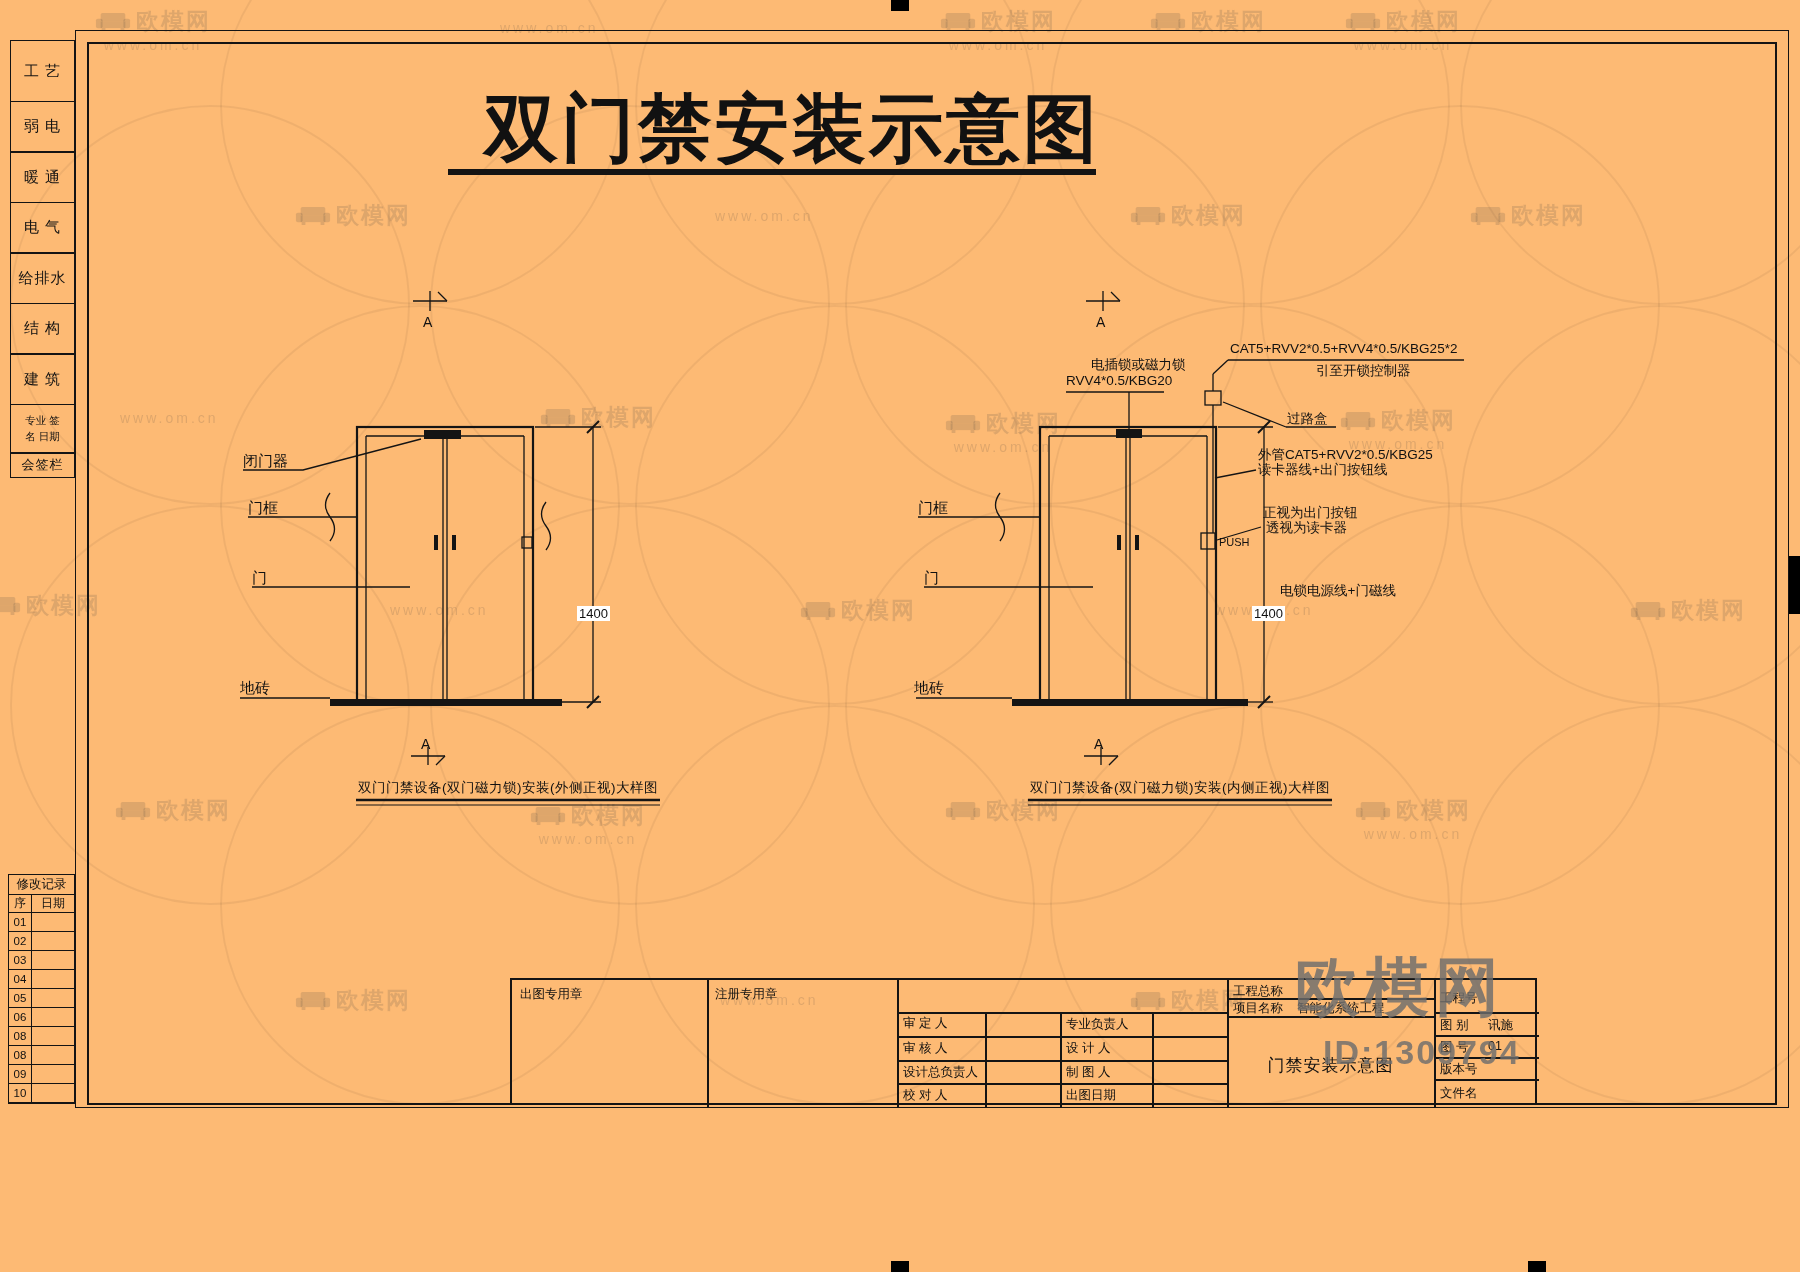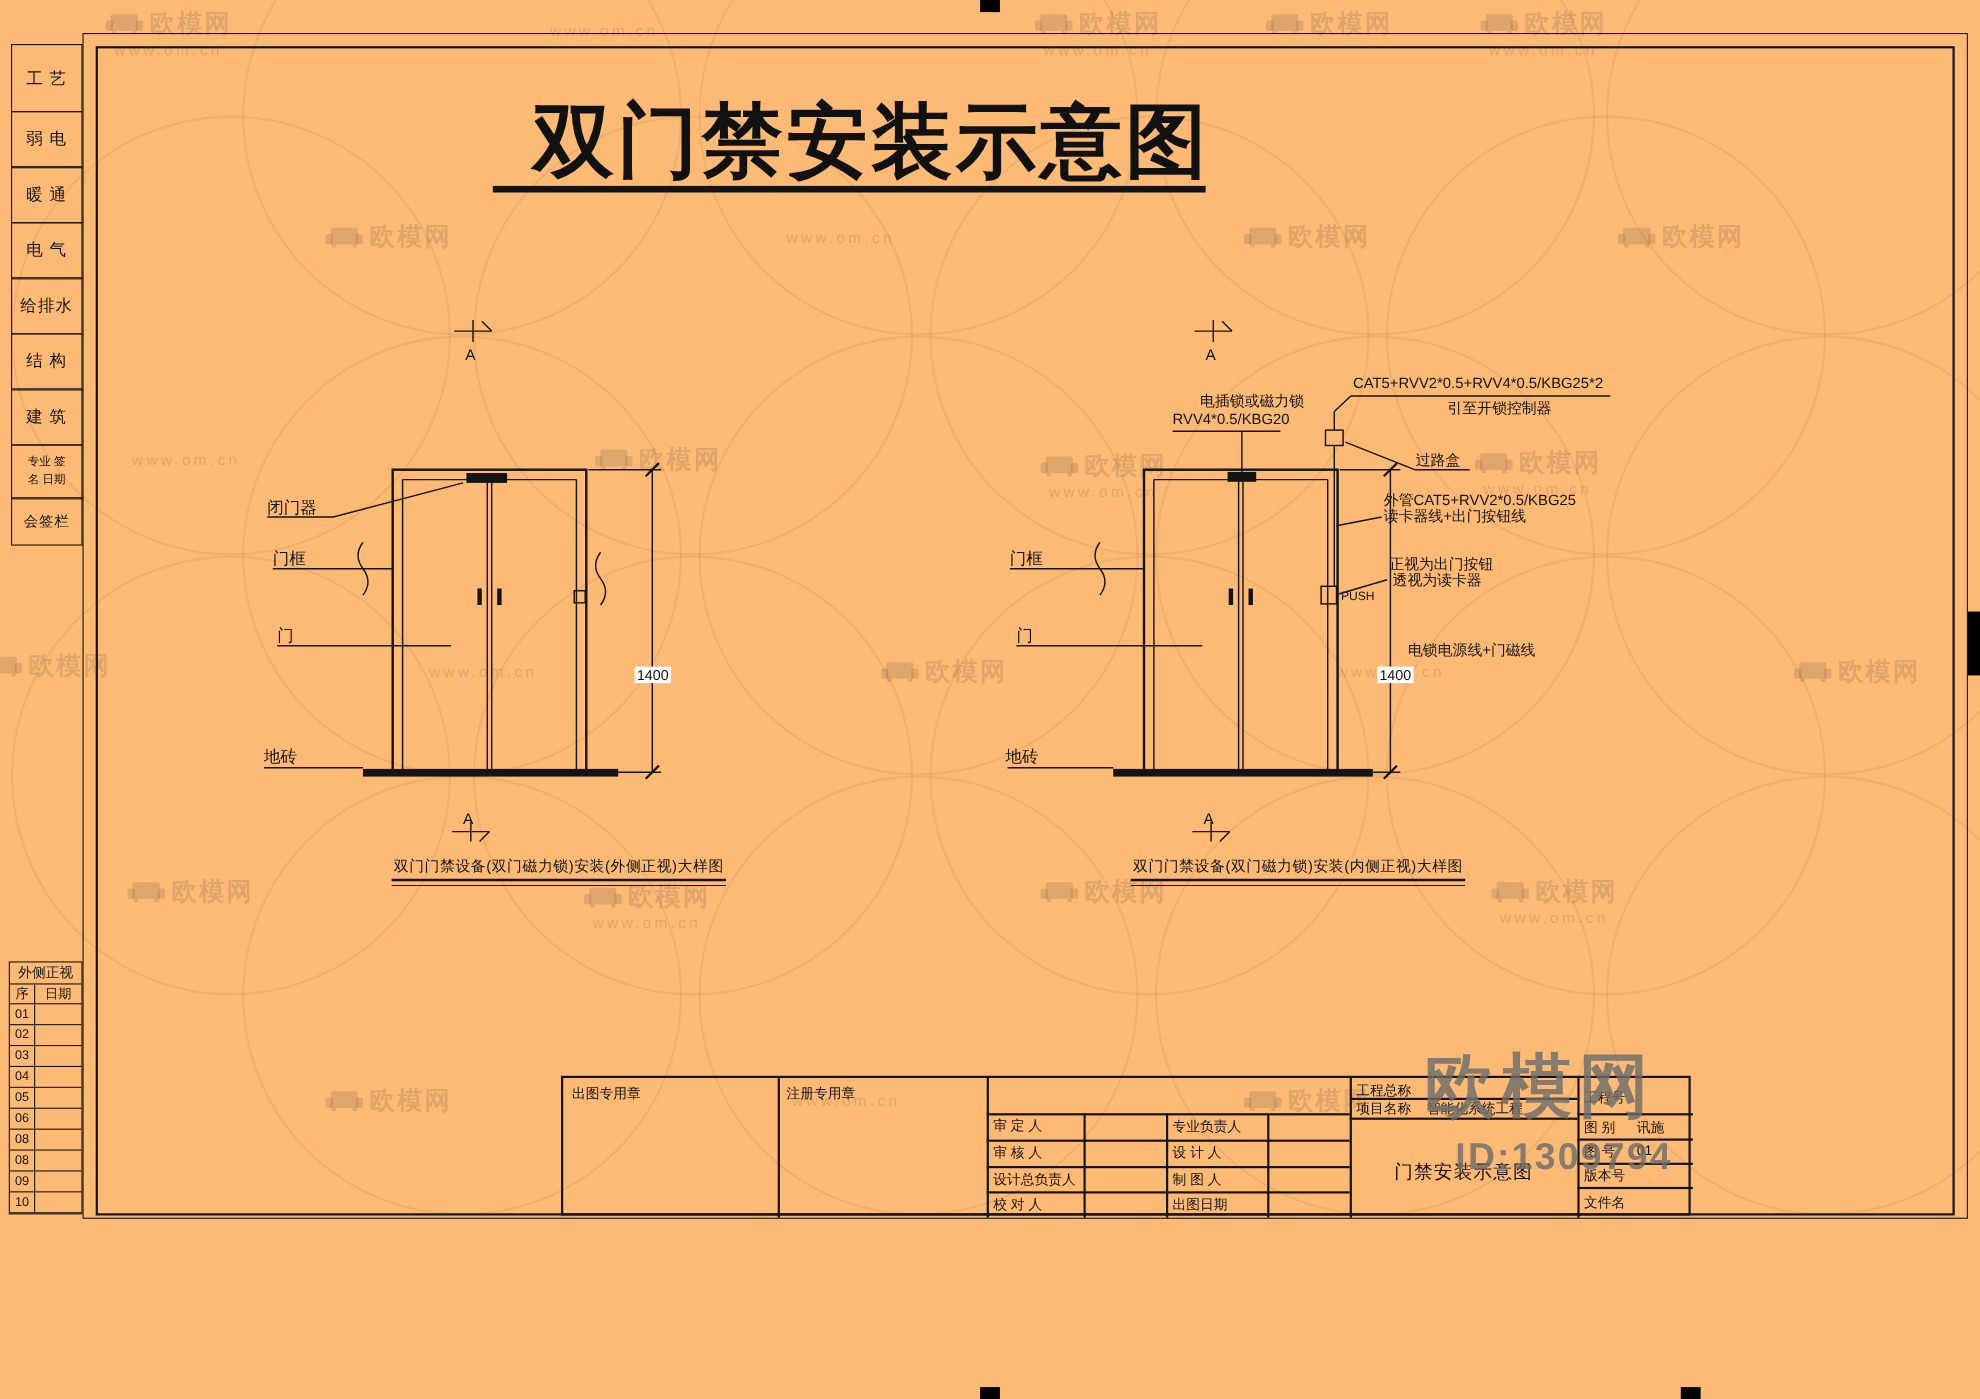--- a/index.html
+++ b/index.html
@@ -411,27 +411,27 @@
       </div>
     <div class="strip-box" style="height:52px">
         <span>结 构</span>
       </div>
     <div class="strip-box" style="height:52px">
         <span>建 筑</span>
       </div>
     <div class="strip-box strip-small" style="height:50px">
         <span>专业 签名 日期</span>
       </div>
-    <div class="strip-box" style="height:44px;font-size:13px">
+    <div class="strip-box" style="height:26px;font-size:13px">
         <span>会签栏</span>
       </div>
   </div>
 
   <div class="rev-table">
-    <div class="rev-title">外侧正视</div>
+    <div class="rev-title">修改记录</div>
     <div class="rev-head">
       <div class="rev-seq">序</div>
       <div class="rev-date">日期</div>
     </div>
     <div>
         <div class="rev-row">
           <div class="rev-seq">01</div>
           <div class="rev-date"></div>
         </div>
         <div class="rev-row">

